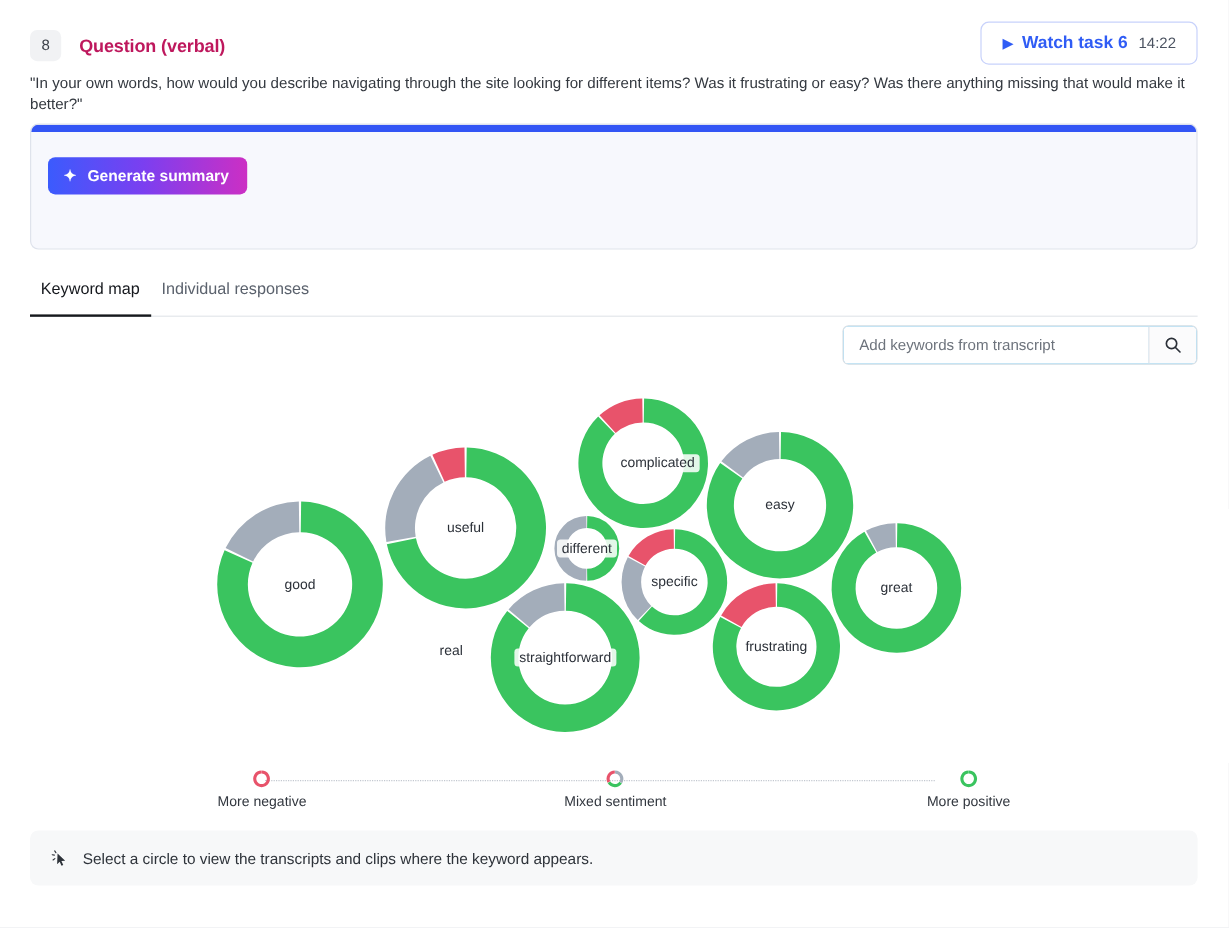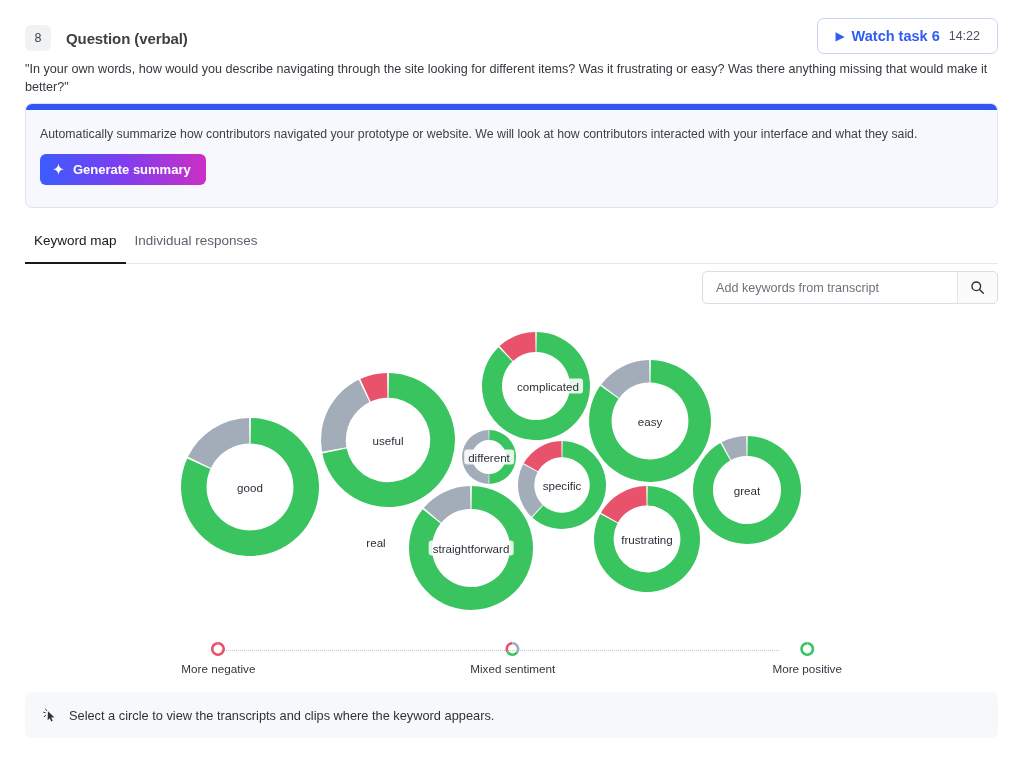--- a/index.html
+++ b/index.html
@@ -21,21 +21,21 @@
     display: flex; align-items: center; gap: 15px;
   }
   .qnum {
     min-width: 26px; height: 26px;
     background: #f1f2f4; border-radius: 6px;
     display: flex; align-items: center; justify-content: center;
     font-size: 12.5px; color: #3c4149;
     padding: 0 7px;
   }
   .qtitle {
-    font-size: 15px; font-weight: bold; color: #404040;
+    font-size: 15px; font-weight: bold; color: #be185d;
     letter-spacing: -0.1px;
   }
   .watch-btn {
     position: absolute; right: 26px; top: 18px;
     display: flex; align-items: center; gap: 7px;
     border: 1px solid #c8d2fb; border-radius: 7px;
     background: #ffffff;
     height: 36px; padding: 0 17px;
     cursor: pointer;
   }
@@ -175,21 +175,20 @@
     <span class="play">▶</span>
     <span class="watch-label">Watch task 6</span>
     <span class="watch-time">14:22</span>
   </div>
 
   <div class="qtext">"In your own words, how would you describe navigating through the site looking for different items? Was it frustrating or easy? Was there anything missing that would make it better?"</div>
 
   <div class="summary-panel">
     <div class="summary-accent"></div>
     <div class="summary-body">
-      <div class="summary-desc">Automatically summarize how contributors navigated your prototype or website. We will look at how contributors interacted with your interface and what they said.</div>
       <button class="gen-btn">
         <span class="sparkle">✦</span>
         <span>Generate summary</span>
       </button>
     </div>
   </div>
 
   <div class="tabs">
     <div class="tab active">Keyword map</div>
     <div class="tab">Individual responses</div>

